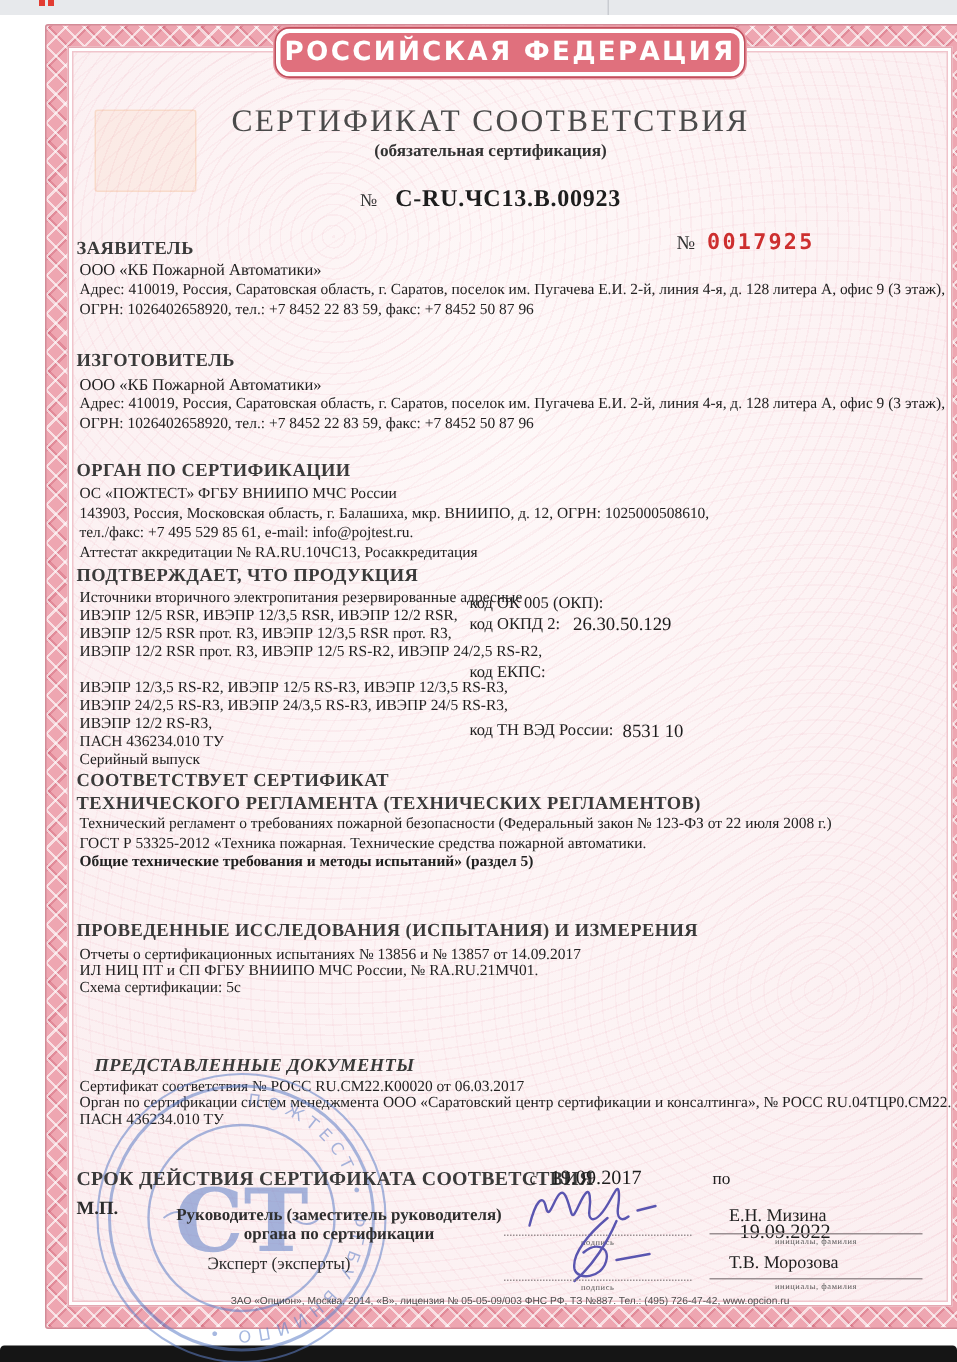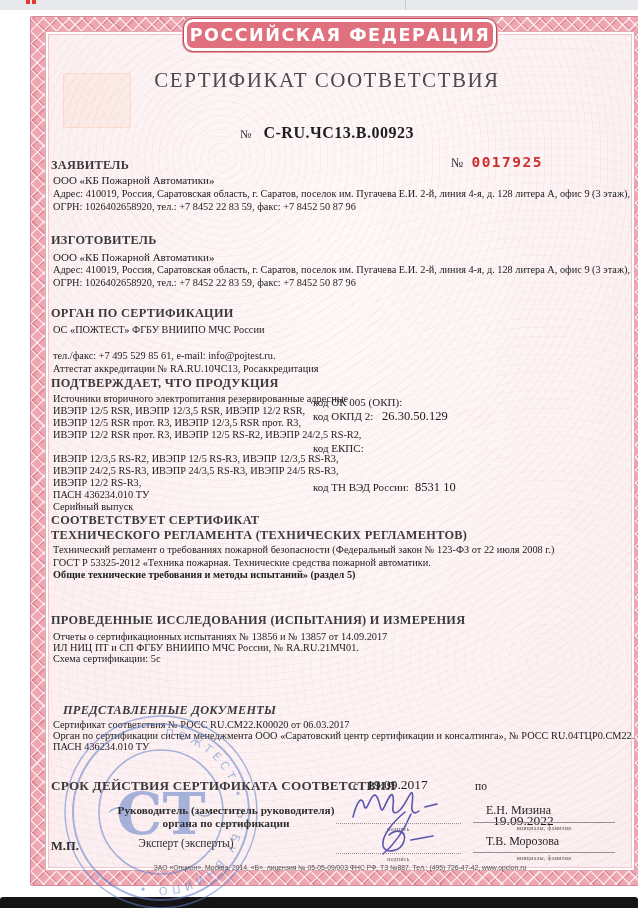--- a/index.html
+++ b/index.html
@@ -92,20 +92,21 @@
 <div class="cert">
   <div class="cert-inner">
     <div class="watermark-orange"></div>
   </div>
 
   <div class="banner">
     <span class="banner-text">РОССИЙСКАЯ ФЕДЕРАЦИЯ</span>
   </div>
 
   <div class="abs title" style="top:51px; left:0; width:592px; text-align:center;">СЕРТИФИКАТ СООТВЕТСТВИЯ</div>
+  <div class="abs subtitle" style="top:78px; left:0; width:592px; text-align:center;">(обязательная сертификация)</div>
   <div class="abs" style="top:107px; left:0; width:592px; text-align:center;">
     <span class="certno-label">№</span>&nbsp;&nbsp;
     <span class="certno-value">C-RU.ЧС13.В.00923</span>
   </div>
 
   <div class="abs h" style="top:141px; left:20px;">ЗАЯВИТЕЛЬ</div>
   <div class="abs" style="top:136px; left:420px;">
     <span class="serial-label">№</span>&nbsp;
     <span class="serial-value">0017925</span>
   </div>
@@ -113,20 +114,21 @@
   <div class="abs t" style="top:171px; left:22px;">Адрес: 410019, Россия, Саратовская область, г. Саратов, поселок им. Пугачева Е.И. 2-й, линия 4-я, д. 128 литера А, офис 9 (3 этаж),</div>
   <div class="abs t" style="top:184px; left:22px;">ОГРН: 1026402658920, тел.: +7 8452 22 83 59, факс: +7 8452 50 87 96</div>
 
   <div class="abs h" style="top:216px; left:20px;">ИЗГОТОВИТЕЛЬ</div>
   <div class="abs t-name" style="top:234px; left:22px;">ООО «КБ Пожарной Автоматики»</div>
   <div class="abs t" style="top:247px; left:22px;">Адрес: 410019, Россия, Саратовская область, г. Саратов, поселок им. Пугачева Е.И. 2-й, линия 4-я, д. 128 литера А, офис 9 (3 этаж),</div>
   <div class="abs t" style="top:260px; left:22px;">ОГРН: 1026402658920, тел.: +7 8452 22 83 59, факс: +7 8452 50 87 96</div>
 
   <div class="abs h" style="top:289px; left:20px;">ОРГАН ПО СЕРТИФИКАЦИИ</div>
   <div class="abs t" style="top:307px; left:22px;">ОС «ПОЖТЕСТ» ФГБУ ВНИИПО МЧС России</div>
+  <div class="abs t" style="top:320px; left:22px;">143903, Россия, Московская область, г. Балашиха, мкр. ВНИИПО, д. 12, ОГРН: 1025000508610,</div>
   <div class="abs t" style="top:333px; left:22px;">тел./факс: +7 495 529 85 61, e-mail: info@pojtest.ru.</div>
   <div class="abs t" style="top:346px; left:22px;">Аттестат аккредитации № RA.RU.10ЧС13, Росаккредитация</div>
 
   <div class="abs h" style="top:359px; left:20px;">ПОДТВЕРЖДАЕТ, ЧТО ПРОДУКЦИЯ</div>
   <div class="abs t" style="top:376px; left:22px;">Источники вторичного электропитания резервированные адресные</div>
   <div class="abs t" style="top:388px; left:22px;">ИВЭПР 12/5 RSR, ИВЭПР 12/3,5 RSR, ИВЭПР 12/2 RSR,</div>
   <div class="abs t" style="top:400px; left:22px;text-align:center;">ИВЭПР 12/5 RSR прот. R3, ИВЭПР 12/3,5 RSR прот. R3,</div>
   <div class="abs t" style="top:412px; left:22px;">ИВЭПР 12/2 RSR прот. R3, ИВЭПР 12/5 RS-R2, ИВЭПР 24/2,5 RS-R2,</div>
   <div class="abs t" style="top:436px; left:22px;">ИВЭПР 12/3,5 RS-R2, ИВЭПР 12/5 RS-R3, ИВЭПР 12/3,5 RS-R3,</div>
   <div class="abs t" style="top:448px; left:22px;">ИВЭПР 24/2,5 RS-R3, ИВЭПР 24/3,5 RS-R3, ИВЭПР 24/5 RS-R3,</div>
@@ -173,21 +175,21 @@
   </svg>
 
   <div class="abs h-big" style="top:761px; left:20px;">СРОК ДЕЙСТВИЯ СЕРТИФИКАТА СООТВЕТСТВИЯ</div>
   <div class="abs t" style="top:763px; left:322px; font-size:11.5px;">с</div>
   <div class="abs date-value" style="top:760px; left:336px;">19.09.2017</div>
   <div class="abs t" style="top:763px; left:444px; font-size:11.5px;">по</div>
   <div class="abs date-value" style="top:796px; left:462px;">19.09.2022</div>
 
   <div class="abs sig-label" style="top:787px; left:65px; width:260px;">Руководитель (заместитель руководителя)</div>
   <div class="abs sig-label" style="top:800px; left:65px; width:260px;">органа по сертификации</div>
-  <div class="abs mp" style="top:822px; left:20px;">М.П.</div>
+  <div class="abs mp" style="top:781px; left:20px;">М.П.</div>
 
   <svg class="sig-svg" style="left:318px; top:770px;" width="120" height="36" viewBox="0 0 120 36">
     <path d="M4,30 C8,14 13,8 15,18 C17,27 20,13 24,9 C28,5 30,16 32,22 C34,27 38,11 42,8 C44,6 45,12 44,19 C43,26 46,28 51,23 C56,18 60,8 62,6 C64,4 64,11 63,18 C62,25 65,28 70,24 M76,20 L88,17" fill="none" stroke="#5a55b0" stroke-width="1.6" stroke-linecap="round"></path>
   </svg>
   <div class="abs sig-line" style="top:806px; left:305px; width:125px;"></div>
   <div class="abs caption" style="top:809px; left:305px; width:125px;">подпись</div>
   <div class="abs name-text" style="top:786px; left:455px;">Е.Н. Мизина</div>
   <div class="abs name-line" style="top:805px; left:442px; width:142px;"></div>
   <div class="abs caption" style="top:808px; left:442px; width:142px;">инициалы, фамилия</div>
 

